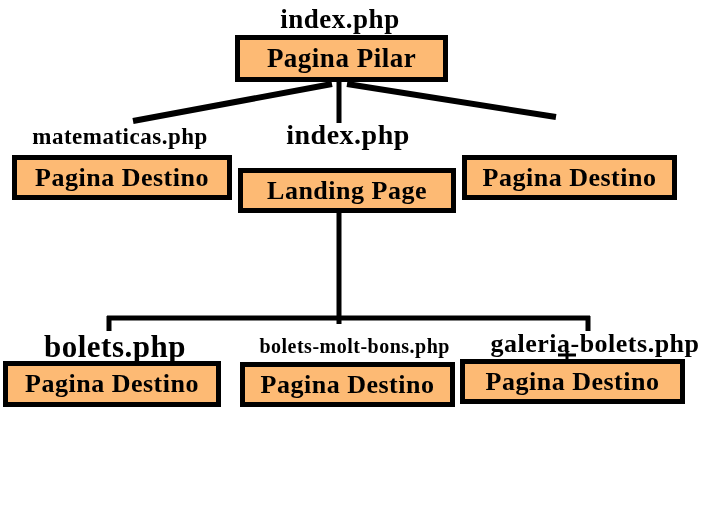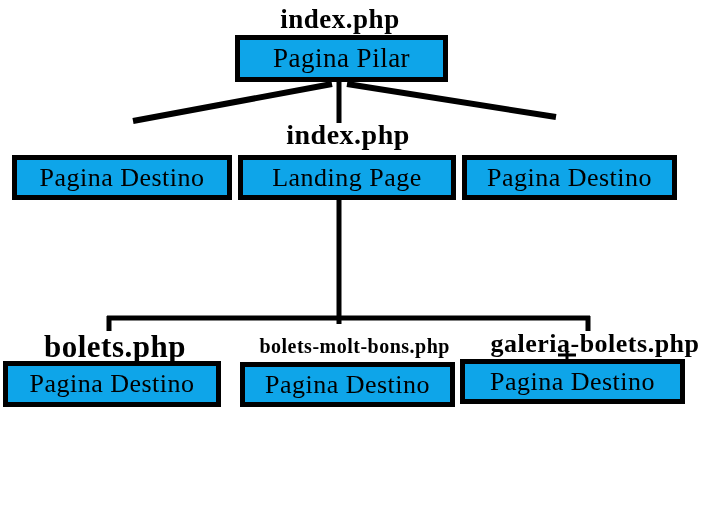--- a/index.html
+++ b/index.html
@@ -29,37 +29,37 @@
     text-align: center;
     white-space: nowrap;
     font-weight: bold;
     line-height: 1;
     letter-spacing: 0.5px;
   }
   .node-box {
     position: absolute;
     box-sizing: border-box;
     border: 5px solid #000000;
-    background: #0ea5e9;
+    background: #fdba74;
     display: flex;
     align-items: center;
     justify-content: center;
     white-space: nowrap;
-    font-weight: normal;
+    font-weight: bold;
     letter-spacing: 0.5px;
   }
   
   .lbl-root  { left: 230px; top: 6px;   width: 220px; font-size: 27px; }
   .box-root  { left: 235px; top: 35px;  width: 213px; height: 47px; font-size: 27px; }
   
   .lbl-l2-0  { left: 8px;   top: 125px; width: 224px; font-size: 23px; }
   .lbl-l2-1  { left: 240px; top: 121px; width: 216px; font-size: 28px; }
   .lbl-l2-2  { left: 458px; top: 125px; width: 220px; font-size: 23px; }
   .box-l2-0  { left: 12px;  top: 155px; width: 220px; height: 45px; font-size: 26px; }
-  .box-l2-1  { left: 238px; top: 155px; width: 218px; height: 45px; font-size: 26px; }
+  .box-l2-1  { left: 238px; top: 168px; width: 218px; height: 45px; font-size: 26px; }
   .box-l2-2  { left: 462px; top: 155px; width: 215px; height: 45px; font-size: 26px; }
   
   .lbl-l3-0  { left: 20px;  top: 331px; width: 190px; font-size: 31px; }
   .lbl-l3-1  { left: 238px; top: 336px; width: 212px; font-size: 20px; text-align: right; }
   .lbl-l3-2  { left: 488px; top: 331px; width: 214px; font-size: 26px; }
   .box-l3-0  { left: 3px;   top: 361px; width: 218px; height: 46px; font-size: 26px; }
   .box-l3-1  { left: 240px; top: 362px; width: 215px; height: 45px; font-size: 26px; }
   .box-l3-2  { left: 460px; top: 359px; width: 225px; height: 45px; font-size: 26px; }
 </style>
 </head>
@@ -81,20 +81,21 @@
     <line x1="109" y1="316" x2="109" y2="331" stroke="#000" stroke-width="5"></line>
     <line x1="588" y1="316" x2="588" y2="331" stroke="#000" stroke-width="5"></line>
 
     <line x1="558" y1="355" x2="576" y2="355" stroke="#000" stroke-width="3"></line>
     <line x1="567" y1="351" x2="567" y2="359" stroke="#000" stroke-width="3"></line>
   </svg>
 
   <div class="file-label lbl-root">index.php</div>
   <div class="node-box box-root">Pagina Pilar</div>
 
+  <div class="file-label lbl-l2-0">matematicas.php</div>
   <div class="node-box box-l2-0">Pagina Destino</div>
 
   <div class="file-label lbl-l2-1">index.php</div>
   <div class="node-box box-l2-1">Landing Page</div>
 
   <div class="node-box box-l2-2">Pagina Destino</div>
 
   <div class="file-label lbl-l3-0">bolets.php</div>
   <div class="node-box box-l3-0">Pagina Destino</div>
 

